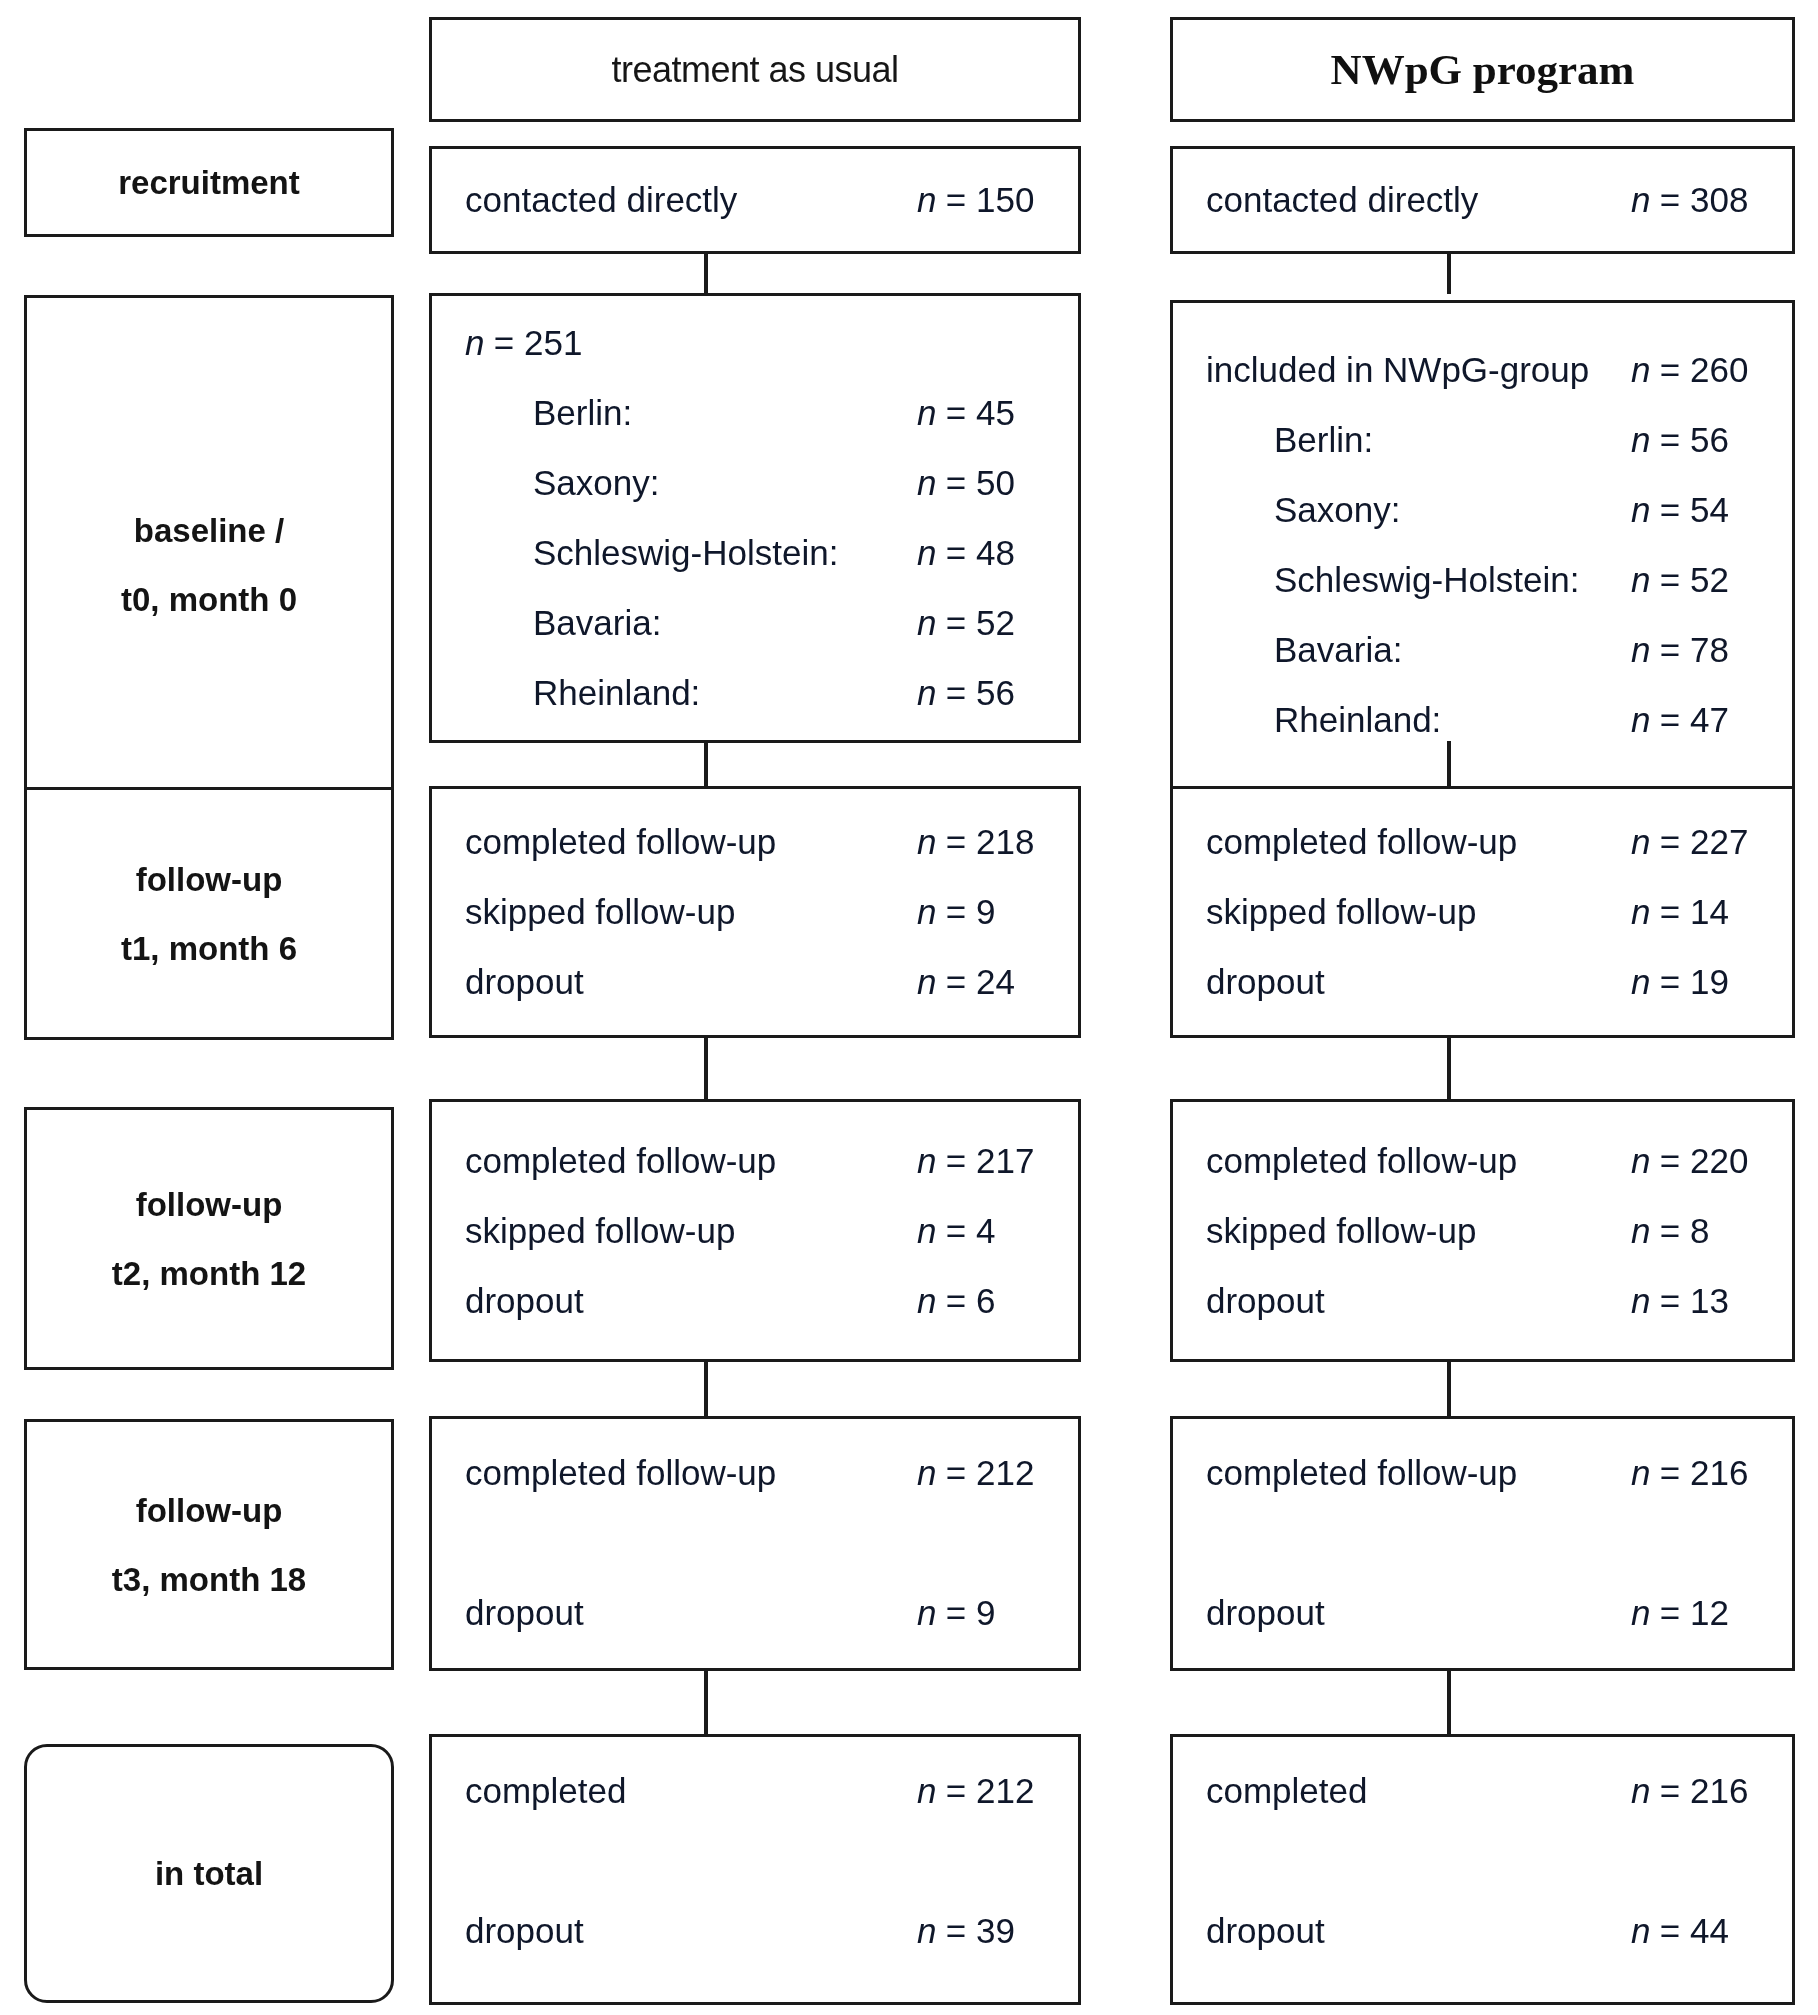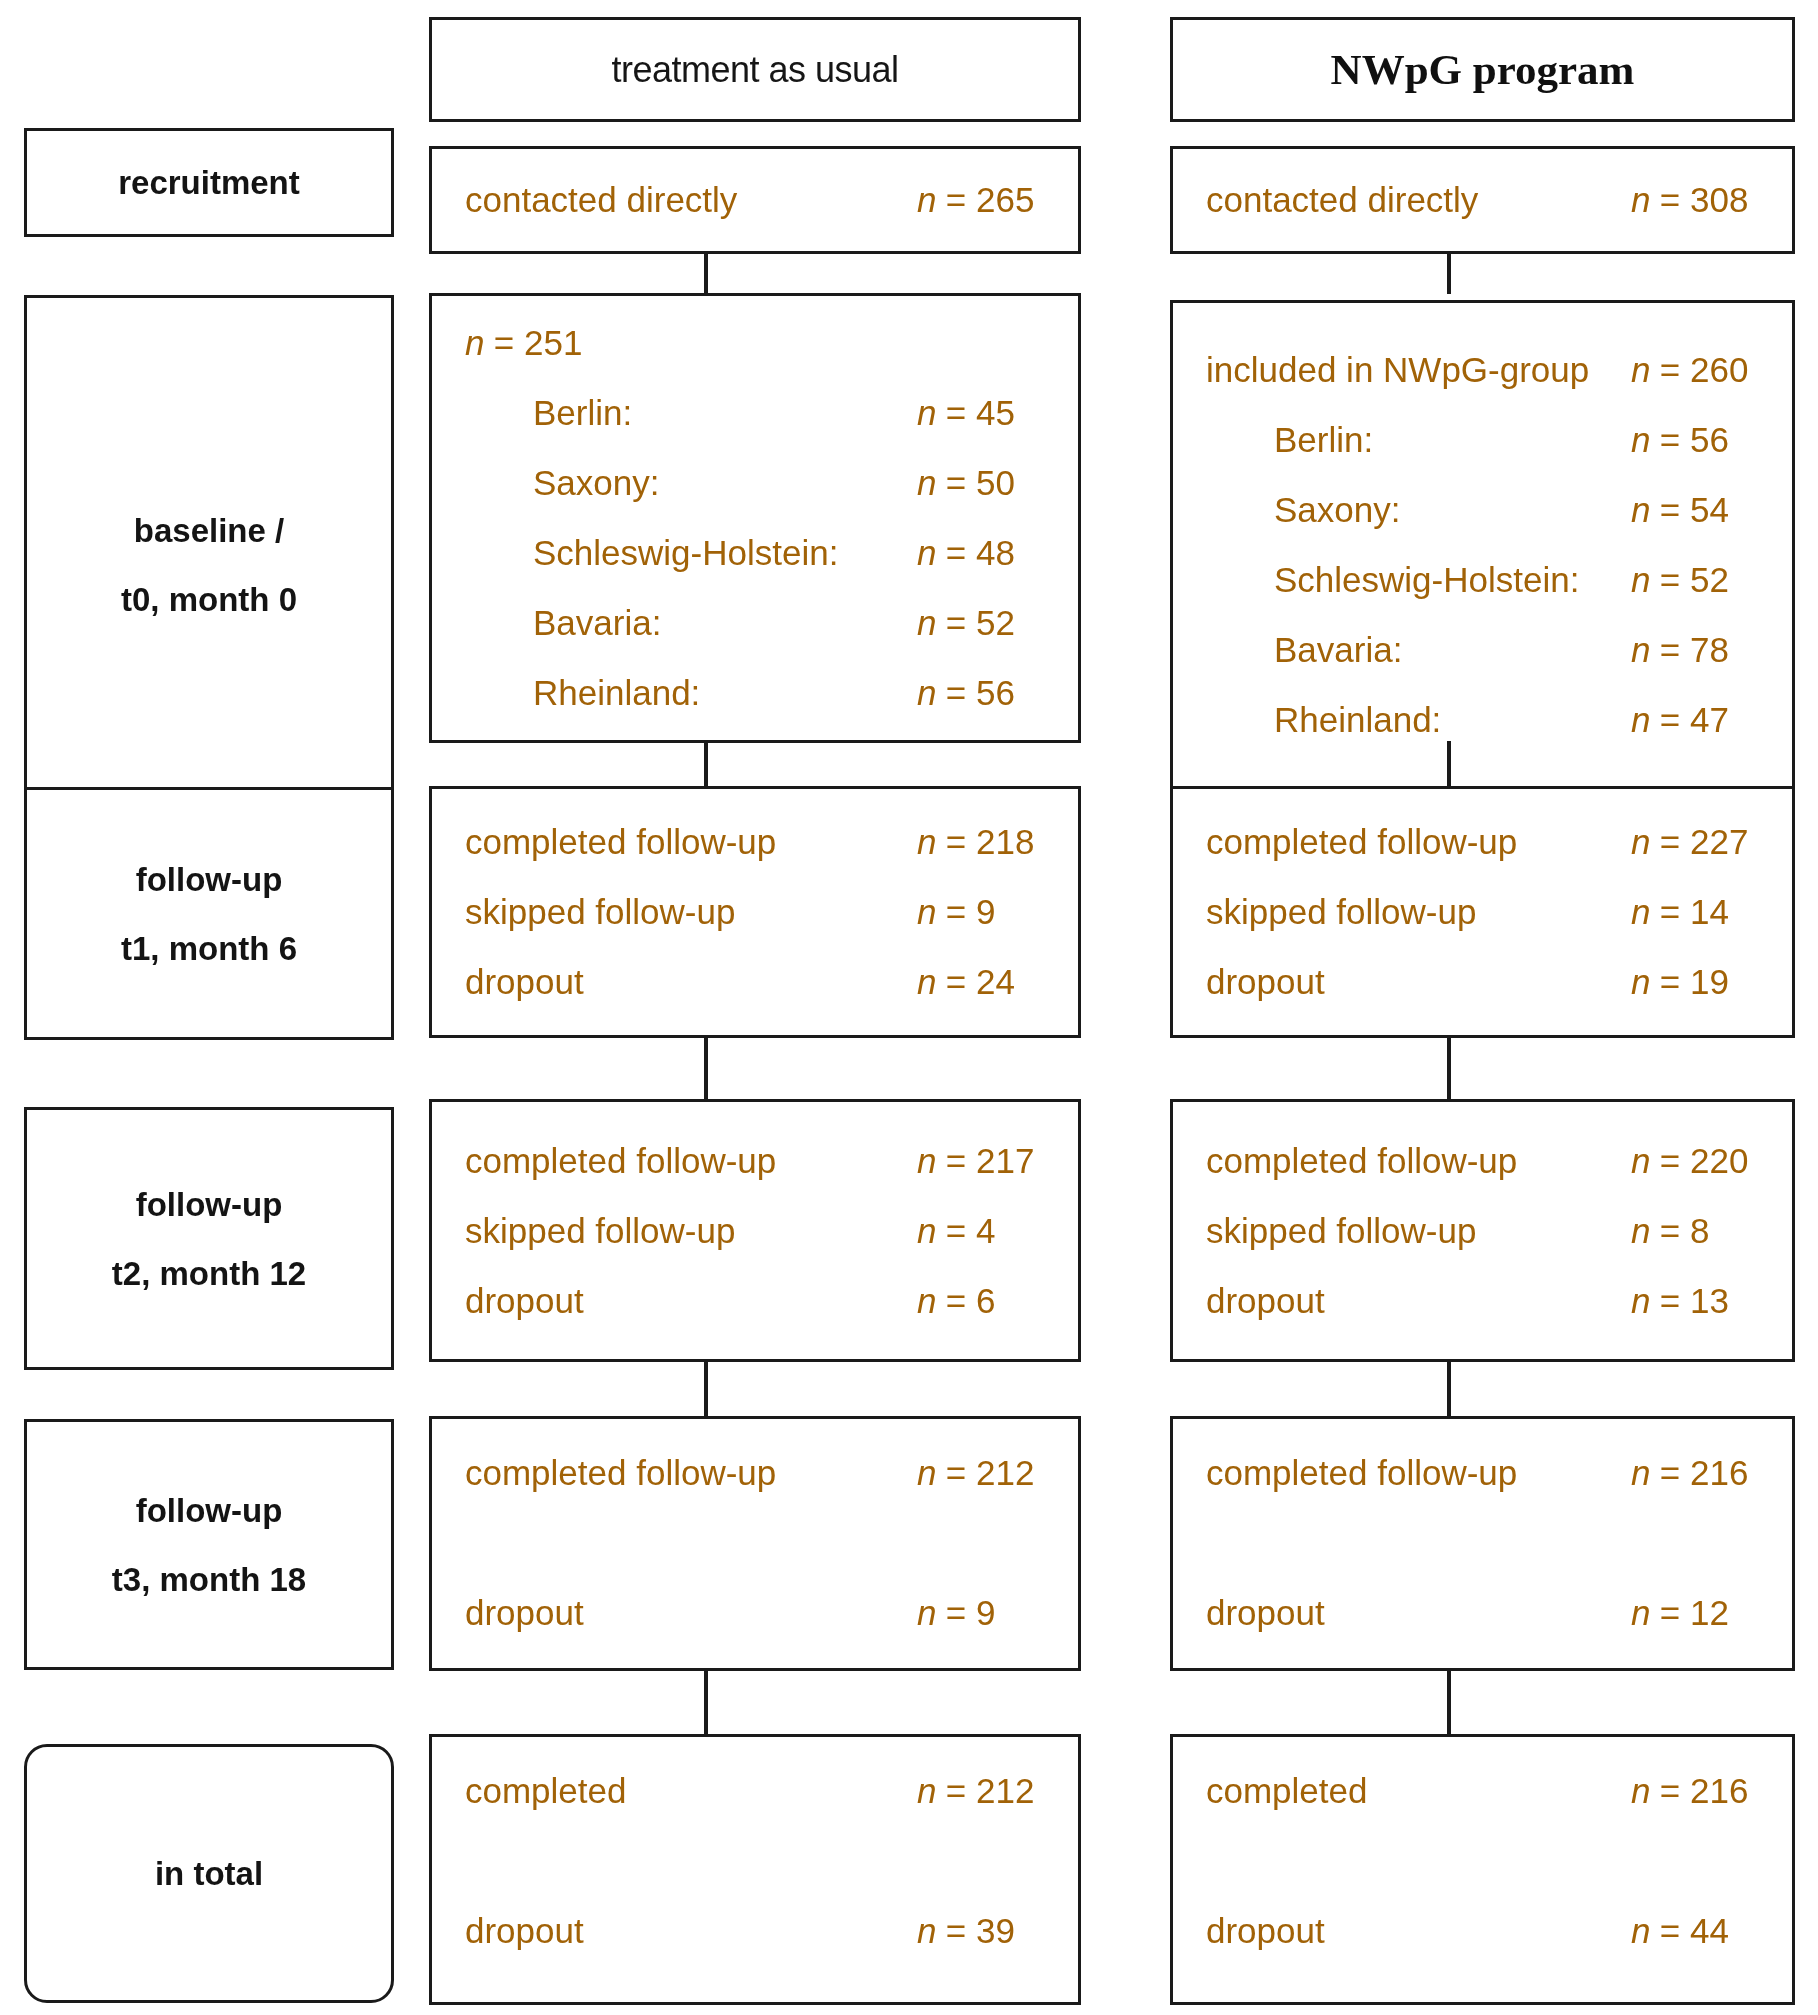--- a/index.html
+++ b/index.html
@@ -31,21 +31,21 @@
   
   .labelbox{
     display:flex;flex-direction:column;align-items:center;justify-content:center;
     text-align:center;font-weight:bold;font-size:33px;line-height:69px;color:#141414;
   }
 
   
   .databox{
     display:flex;flex-direction:column;
     padding:0 21px 0 33px;box-sizing:border-box;
-    font-size:35px;color:#a16207;
+    font-size:35px;color:#0f172a;
   }
   .databox.centered{justify-content:center;}
   .databox.sparse{justify-content:flex-start;padding-top:18.7px;}
   .databox.sparse .rrow + .rrow{margin-top:70px;}
 
   .rrow{display:flex;align-items:center;height:70px;flex:0 0 auto;}
   .rrow.ind{padding-left:68px;}
   .lbl{flex:1 1 auto;white-space:nowrap;}
   .nv{flex:0 0 140px;display:flex;align-items:center;white-space:nowrap;}
   .nsym{font-style:italic;margin-right:9.4px;}
@@ -93,21 +93,21 @@
   </div>
   <div class="box col-label labelbox" style="top:1744px;height:259px;border-radius:23px;">
     <span>in total</span>
   </div>
 
   <div class="box col-tau databox centered" style="top:146px;height:108px;">
     <div class="rrow">
       <span class="lbl">contacted directly</span>
       <span class="nv">
           <i class="nsym">n</i>
-          <span>= 265</span>
+          <span>= 150</span>
         </span>
     </div>
   </div>
 
   <div class="box col-tau databox centered" style="top:293px;height:450px;">
     <div class="rrow">
       <span class="nv">
           <i class="nsym">n</i>
           <span>= 251</span>
         </span>

